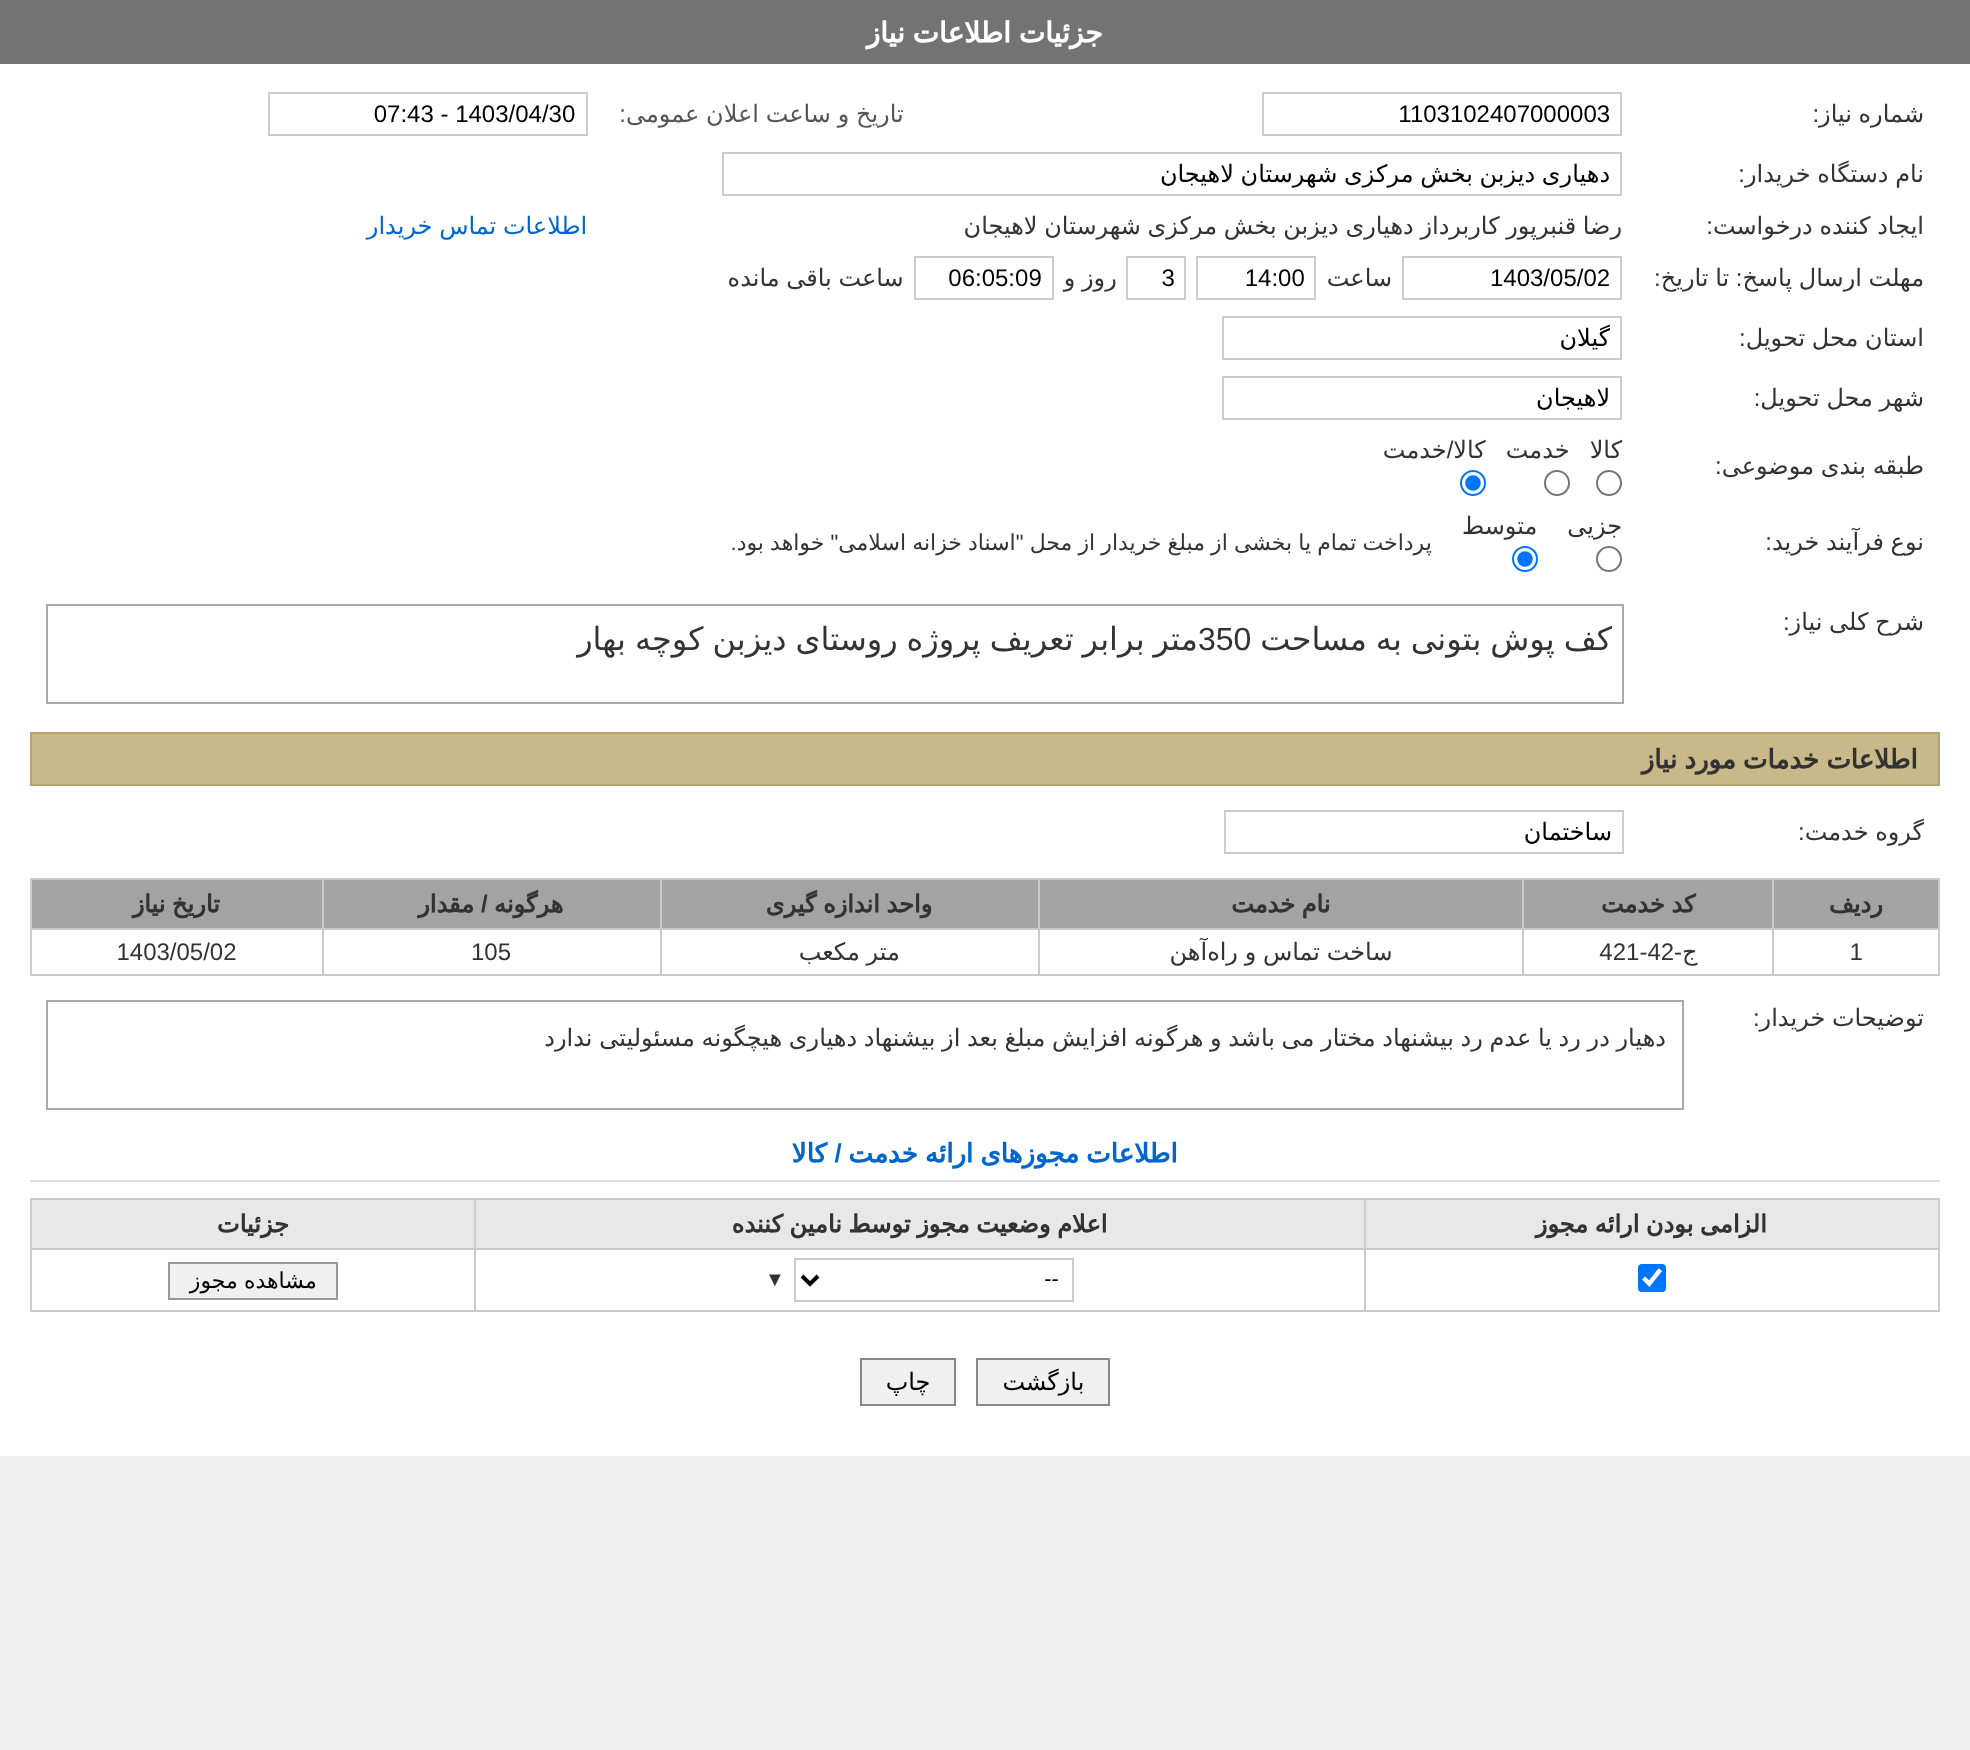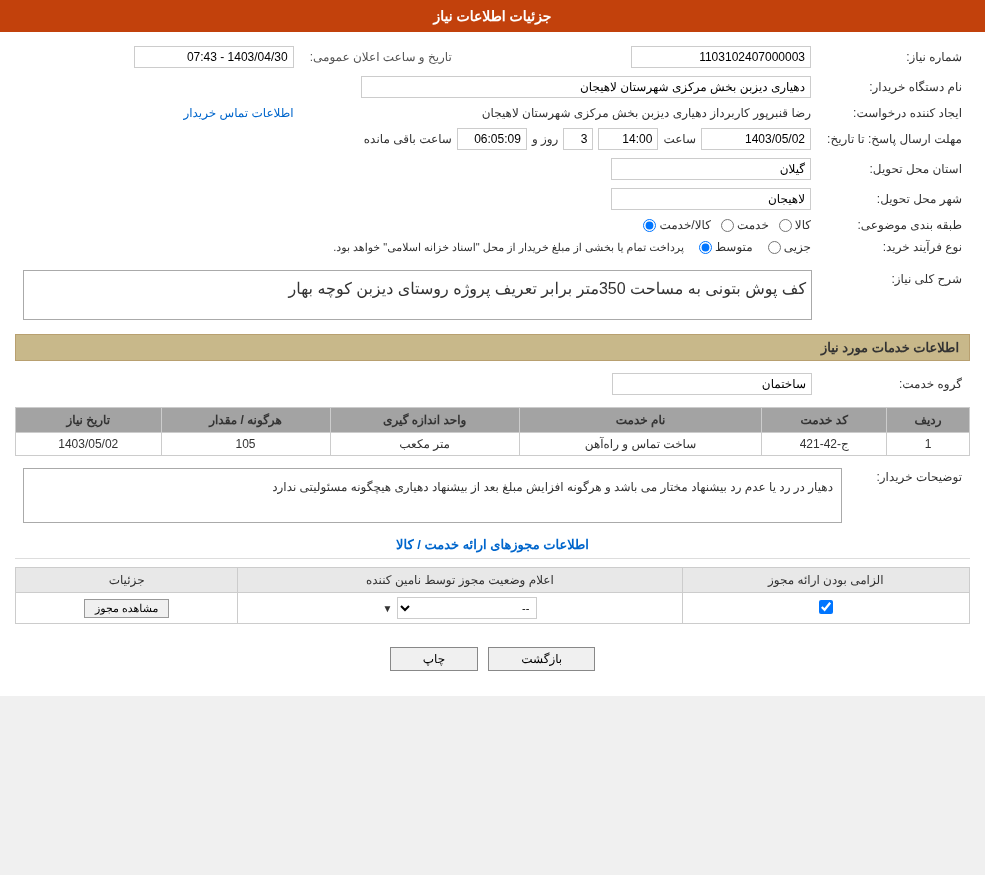--- a/index.html
+++ b/index.html
@@ -9,21 +9,21 @@
       background: #f0f0f0;
       direction: rtl;
       color: #333;
     }
     .page-wrapper {
       max-width: 985px;
       margin: 0 auto;
       background: #fff;
     }
     .header-bar {
-      background: #c2410c;
+      background: #737373;
       color: #fff;
       text-align: center;
       padding: 8px 15px;
       font-size: 14px;
       font-weight: bold;
     }
     .content-area {
       padding: 10px 15px;
     }
     .section-header {
@@ -66,22 +66,23 @@
     .input-small { width: 100px; }
     .blue-link { color: #0066cc; text-decoration: none; }
     .radio-group {
       display: inline-flex;
       gap: 10px;
       align-items: center;
       direction: rtl;
     }
     .radio-item {
       display: flex;
-      align-items: flex-end;
+      align-items: flex-start;
       gap: 3px;
+      flex-direction: column;
     }
     .purchase-type-row {
       display: flex;
       align-items: center;
       gap: 15px;
       direction: rtl;
     }
     .description-box {
       border: 1px solid #aaa;
       padding: 5px;
@@ -131,29 +132,29 @@
     .license-table {
       width: 100%;
       border-collapse: collapse;
       margin: 8px 0;
     }
     .license-table th {
       background: #e8e8e8;
       border: 1px solid #ccc;
       padding: 5px 8px;
       text-align: center;
-      font-weight: normal;
+      font-weight: bold;
     }
     .license-table td {
       border: 1px solid #ccc;
       padding: 4px 8px;
       text-align: center;
     }
     .btn {
-      padding: 4px 32px;
+      padding: 4px 12px;
       font-family: Tahoma, Arial, sans-serif;
       font-size: 12px;
       cursor: pointer;
       border: 1px solid #999;
     }
     .btn-print {
       background: #f0f0f0;
       border-color: #888;
     }
     .btn-back {

